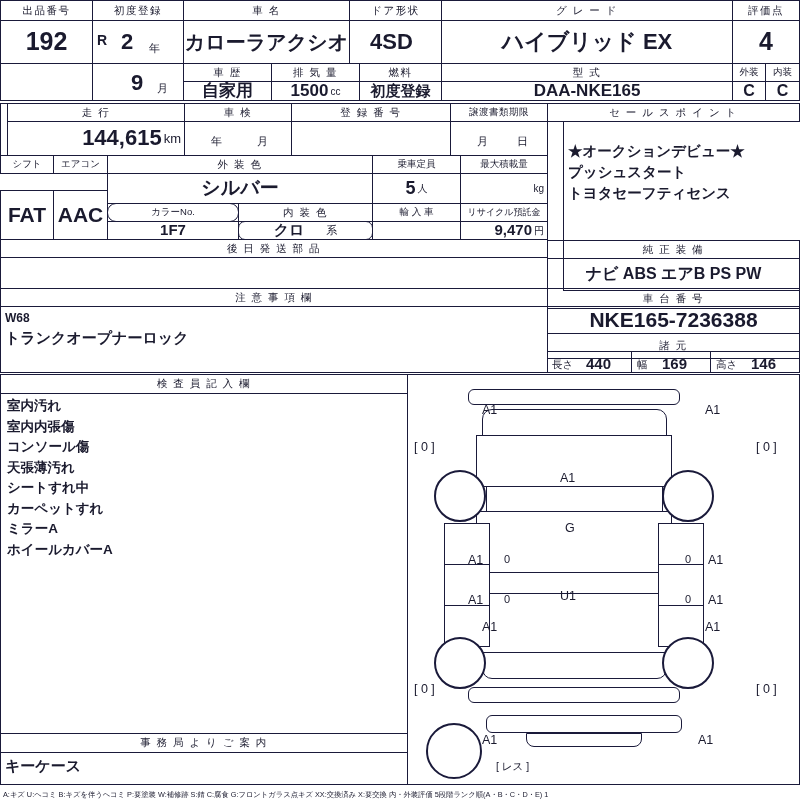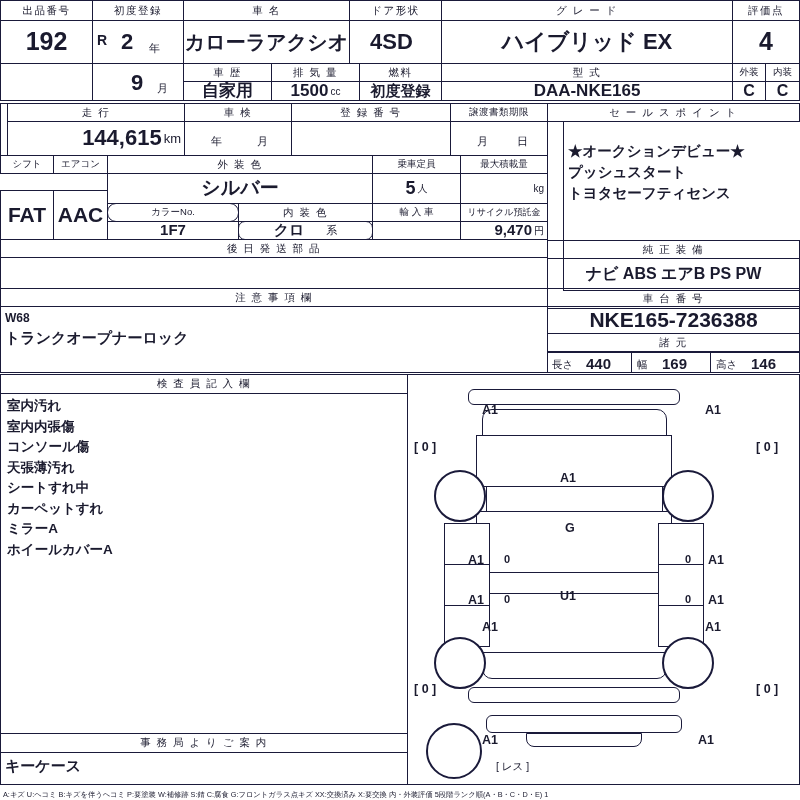--- a/index.html
+++ b/index.html
@@ -34,21 +34,21 @@
   .rgt { display: flex; align-items: center; justify-content: flex-end; padding-right: 3px; }
   .unit { font-size: 10px; font-weight: normal; letter-spacing: 0; margin-left: 2px; }
   .sp-line { font-size: 14.5px; font-weight: bold; line-height: 1.45; padding-left: 4px; }
   .note-line { font-size: 14px; font-weight: bold; line-height: 1.5; padding-left: 4px; }
   .insp-line { font-size: 13.5px; font-weight: bold; line-height: 1.52; padding-left: 6px; }
   .footer {
     position: absolute; left: 0; bottom: 0; width: 800px;
     font-size: 7.3px; letter-spacing: 0px; padding-left: 3px;
     white-space: nowrap;
   }
-  .dg-lbl { position: absolute; font-size: 12.5px; font-weight: bold; }
+  .dg-lbl { position: absolute; font-size: 12.5px; font-weight: normal; }
   .wheel {
     position: absolute; border: 2px solid #1a1a3a; border-radius: 50%;
     background: #fff;
   }
   .pnl { position: absolute; border: 1px solid #1a1a3a; background: #fff; }
   .rd { border-radius: 6px; }
 </style>
 </head>
 <body>
 
@@ -179,21 +179,21 @@
   <div class="bx ctr" style="left:547px;top:258px;width:253px;height:31px;">
     <span class="val" style="font-size:16px;">ナビ ABS エアB PS PW</span>
   </div>
   <div class="bx" style="left:0;top:306px;width:548px;height:67px;padding-top:2px;">
     <div class="note-line" style="font-size:12px;">W68</div>
     <div class="note-line" style="font-size:15px;">トランクオープナーロック</div>
   </div>
 
   <div class="bx lbl ctr" style="left:547px;top:288px;width:253px;height:21px;">車 台 番 号</div>
   <div class="bx val ctr" style="left:547px;top:306px;width:253px;height:28px;font-size:21px;">NKE165-7236388</div>
-  <div class="bx lbl ctr" style="left:547px;top:333px;width:253px;height:20px;">諸 元</div>
+  <div class="bx lbl ctr" style="left:547px;top:333px;width:253px;height:26px;">諸 元</div>
 
   <div class="bx" style="left:547px;top:351px;width:85px;height:22px;">
     <span style="position:absolute;left:4px;top:6px;font-size:10.5px;">長さ</span>
     <span style="position:absolute;left:38px;top:3px;font-size:15px;font-weight:bold;">440</span>
   </div>
   <div class="bx" style="left:631px;top:351px;width:80px;height:22px;">
     <span style="position:absolute;left:5px;top:6px;font-size:10.5px;">幅</span>
     <span style="position:absolute;left:30px;top:3px;font-size:15px;font-weight:bold;">169</span>
   </div>
   <div class="bx" style="left:710px;top:351px;width:90px;height:22px;">

